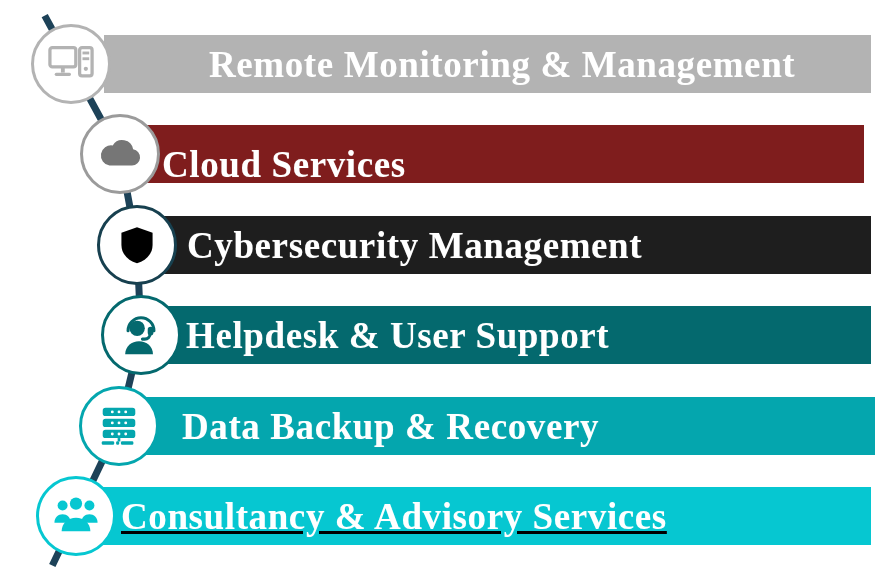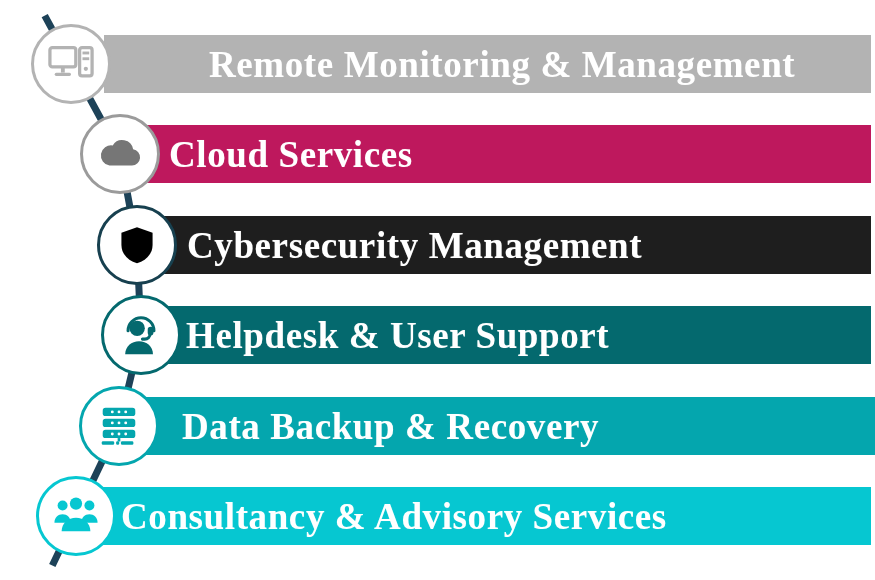--- a/index.html
+++ b/index.html
@@ -85,21 +85,21 @@
       <rect x="7" y="33" width="17" height="3.4" rx="1.6" fill="#b3b3b3"></rect>
       <rect x="33" y="7" width="13" height="29.5" rx="2.5" fill="none" stroke="#b3b3b3" stroke-width="3.4"></rect>
       <rect x="36" y="11" width="7" height="3" fill="#b3b3b3"></rect>
       <rect x="36" y="17" width="7" height="3" fill="#b3b3b3"></rect>
       <circle cx="39.5" cy="29" r="2.2" fill="#b3b3b3"></circle>
     </svg>
           </span>
         </div>
       </div>
       <div class="row">
-        <div class="bar" style="left: 113px; top: 125px; width: 744px; background: #be185d; padding-left: 42px;">
+        <div class="bar" style="left: 106px; top: 125px; width: 744px; background: #7f1d1d; padding-left: 42px; align-items: flex-end;">
           <span class="bar-label">Cloud Services</span>
         </div>
         <div class="node" style="left: 66px; top: 114px; border: 3px solid rgb(155, 155, 155);">
           <span>
     <svg viewBox="0 0 48 48" width="46" height="46">
       <path d="M13 36h23.5a8.5 8.5 0 0 0 1.2-16.9A11.6 11.6 0 0 0 16.4 15 9 9 0 0 0 13 36z" fill="#767676"></path>
     </svg>
           </span>
         </div>
       </div>
@@ -152,21 +152,21 @@
       <circle cx="31" cy="32.3" r="1.5" fill="#ffffff"></circle>
       <rect x="22.6" y="36.6" width="2.8" height="3.6" fill="#04a6ae"></rect>
       <rect x="6" y="40" width="13" height="3.6" rx="1.3" fill="#04a6ae"></rect>
       <rect x="21" y="40" width="3.2" height="3.6" rx="1.3" fill="#04a6ae"></rect>
       <rect x="26" y="40" width="13" height="3.6" rx="1.3" fill="#04a6ae"></rect>
     </svg>
           </span>
         </div>
       </div>
       <div class="row">
-        <div class="bar" style="left: 75px; top: 487px; width: 782px; background: rgb(6, 199, 209); padding-left: 32px;">
+        <div class="bar" style="left: 75px; top: 487px; width: 782px; background: rgb(6, 199, 209); padding-left: 32px; text-decoration: underline;">
           <span class="bar-label">Consultancy &amp; Advisory Services</span>
         </div>
         <div class="node" style="left: 22px; top: 476px; border: 3px solid rgb(6, 199, 209);">
           <span>
     <svg viewBox="0 0 48 48" width="46" height="46">
       <circle cx="10" cy="13" r="5.2" fill="#06c7d1"></circle>
       <circle cx="38" cy="13" r="5.2" fill="#06c7d1"></circle>
       <circle cx="24" cy="11" r="6.4" fill="#06c7d1"></circle>
       <path d="M1.5 31c0-5.3 3.8-8.8 8.5-8.8s8.5 3.5 8.5 8.8z" fill="#06c7d1"></path>
       <path d="M29.5 31c0-5.3 3.8-8.8 8.5-8.8s8.5 3.5 8.5 8.8z" fill="#06c7d1"></path>

